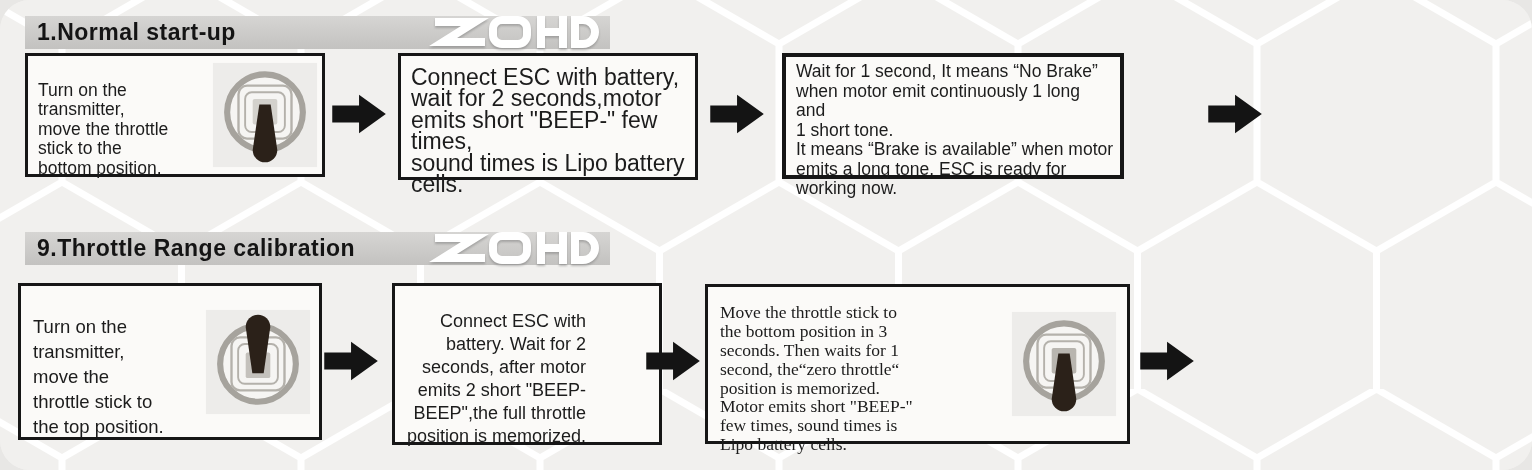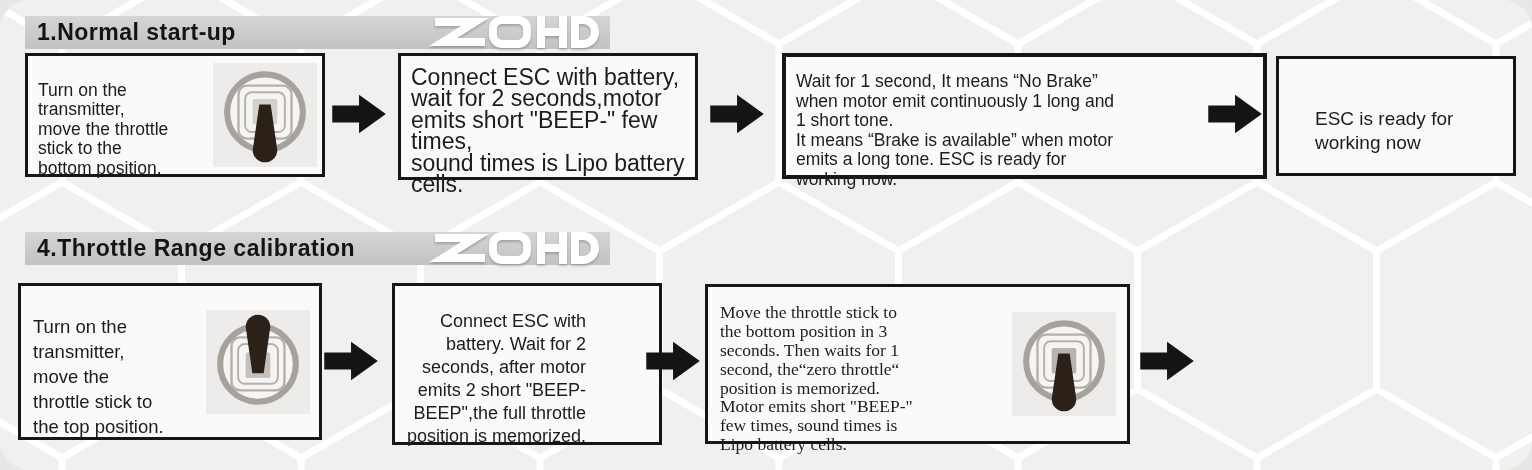--- a/index.html
+++ b/index.html
@@ -98,40 +98,36 @@
 wait for 2 seconds,motor
 emits short "BEEP-" few times,
 sound times is Lipo battery
 cells.</div>
   </div>
 
   <svg class="arrow" style="left:710px;top:92px;" width="56" height="44" viewBox="0 0 58 46">
       <polygon points="0,14 28,14 28,3 56,23 28,43 28,32 0,32" fill="#141414"></polygon>
     </svg>
 
-  <div class="stepbox s1b3 thick" style="left:782px;top:53px;width:485px;height:126px;">
+  <div class="stepbox s1b3 thick" style="left:782px;top:53px;width:342px;height:126px;">
     <div class="steptext">Wait for 1 second, It means “No Brake”
 when motor emit continuously 1 long and
 1 short tone.
 It means “Brake is available” when motor
 emits a long tone. ESC is ready for
 working now.</div>
   </div>
 
   <svg class="arrow" style="left:1208px;top:92px;" width="56" height="44" viewBox="0 0 58 46">
       <polygon points="0,14 28,14 28,3 56,23 28,43 28,32 0,32" fill="#141414"></polygon>
     </svg>
 
-  <div class="stepbox s1b4" style="left:1276px;top:56px;width:240px;height:120px;">
-    <div class="steptext">ESC is ready for
-working now</div>
-  </div>
 
   <div class="titlebar" style="left:25px;top:232px;width:585px;">
-    <span class="t">4.Throttle Range calibration</span>
+    <span class="t">9.Throttle Range calibration</span>
   </div>
 
   <svg class="brand" style="left:427px;top:227px;" viewBox="0 0 176 42" aria-hidden="true">
     <g fill="none" stroke="#ffffff" stroke-width="8" stroke-linejoin="miter">
       <path d="M6,11 H46 L14,31 H56"></path>
       <rect x="64" y="9" width="34" height="24" rx="9"></rect>
       <path d="M112,5 V37 M112,21 H134 M134,5 V37"></path>
       <path d="M146,5 V37 M146,9 h8 a12,12 0 0 1 0,24 h-8"></path>
     </g>
   </svg>

